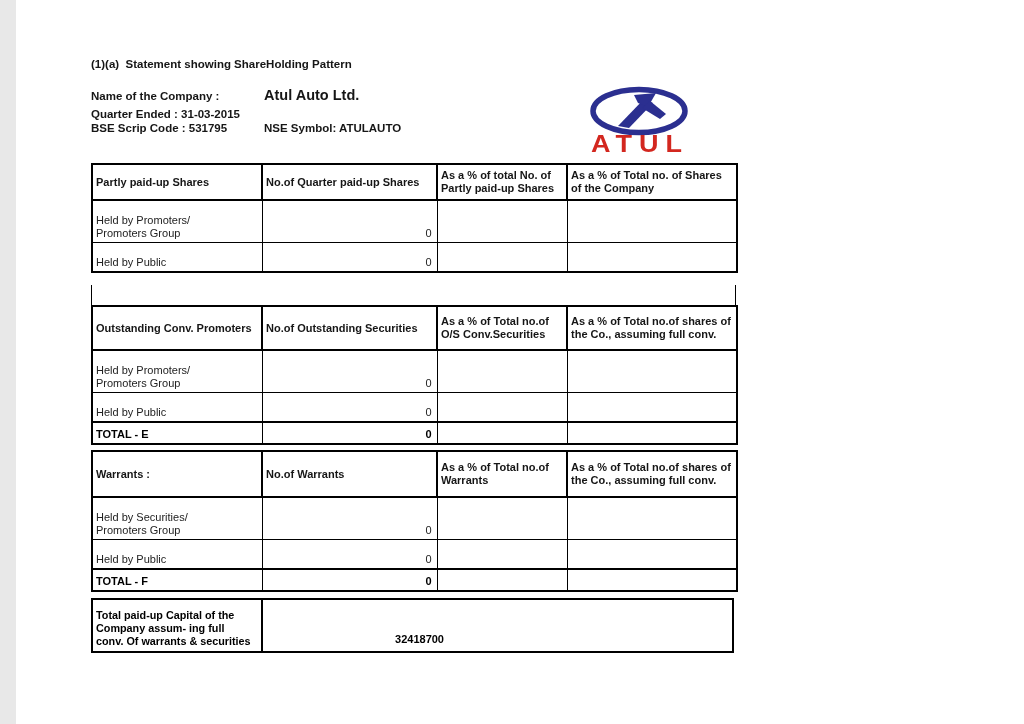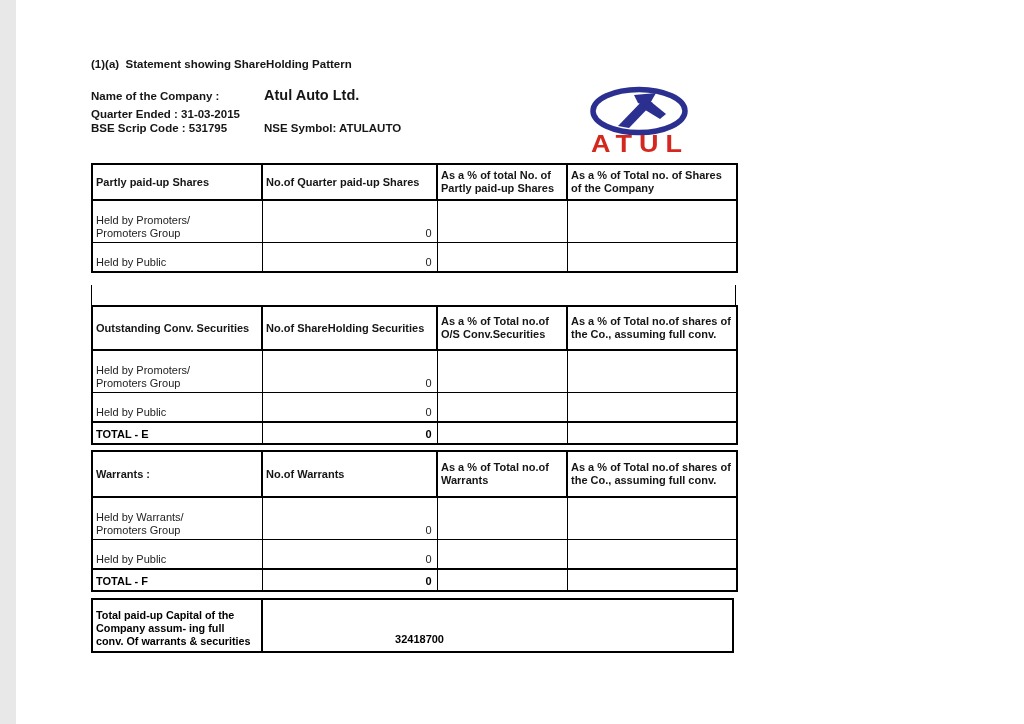--- a/index.html
+++ b/index.html
@@ -134,22 +134,22 @@
 
   <table class="grid" style="top:305px;">
     <colgroup>
         <col class="c1">
         <col class="c2">
         <col class="c3">
         <col class="c4">
       </colgroup>
     <tbody>
         <tr class="t2-head">
-      <th>Outstanding Conv. Securities</th>
-      <th>No.of ShareHolding Securities</th>
+      <th>Outstanding Conv. Promoters</th>
+      <th>No.of Outstanding Securities</th>
       <th>As a % of Total no.of O/S Conv.Securities</th>
       <th>As a % of Total no.of shares of the Co., assuming full conv.</th>
     </tr>
     <tr class="row-promoters">
       <td>
         <div>Held by Promoters/</div>
         <div class="lbl2">Promoters Group</div>
       </td>
       <td class="num">0</td>
       <td></td>
@@ -183,21 +183,21 @@
       </colgroup>
     <tbody>
         <tr class="t3-head">
       <th>Warrants :</th>
       <th>No.of Warrants</th>
       <th>As a % of Total no.of Warrants</th>
       <th>As a % of Total no.of shares of  the Co., assuming full conv.</th>
     </tr>
     <tr class="row-promoters">
       <td>
-        <div>Held by Warrants/</div>
+        <div>Held by Securities/</div>
         <div class="lbl2">Promoters Group</div>
       </td>
       <td class="num">0</td>
       <td></td>
       <td></td>
     </tr>
     <tr class="row-public">
       <td>
         <div>Held by Public</div>
       </td>

